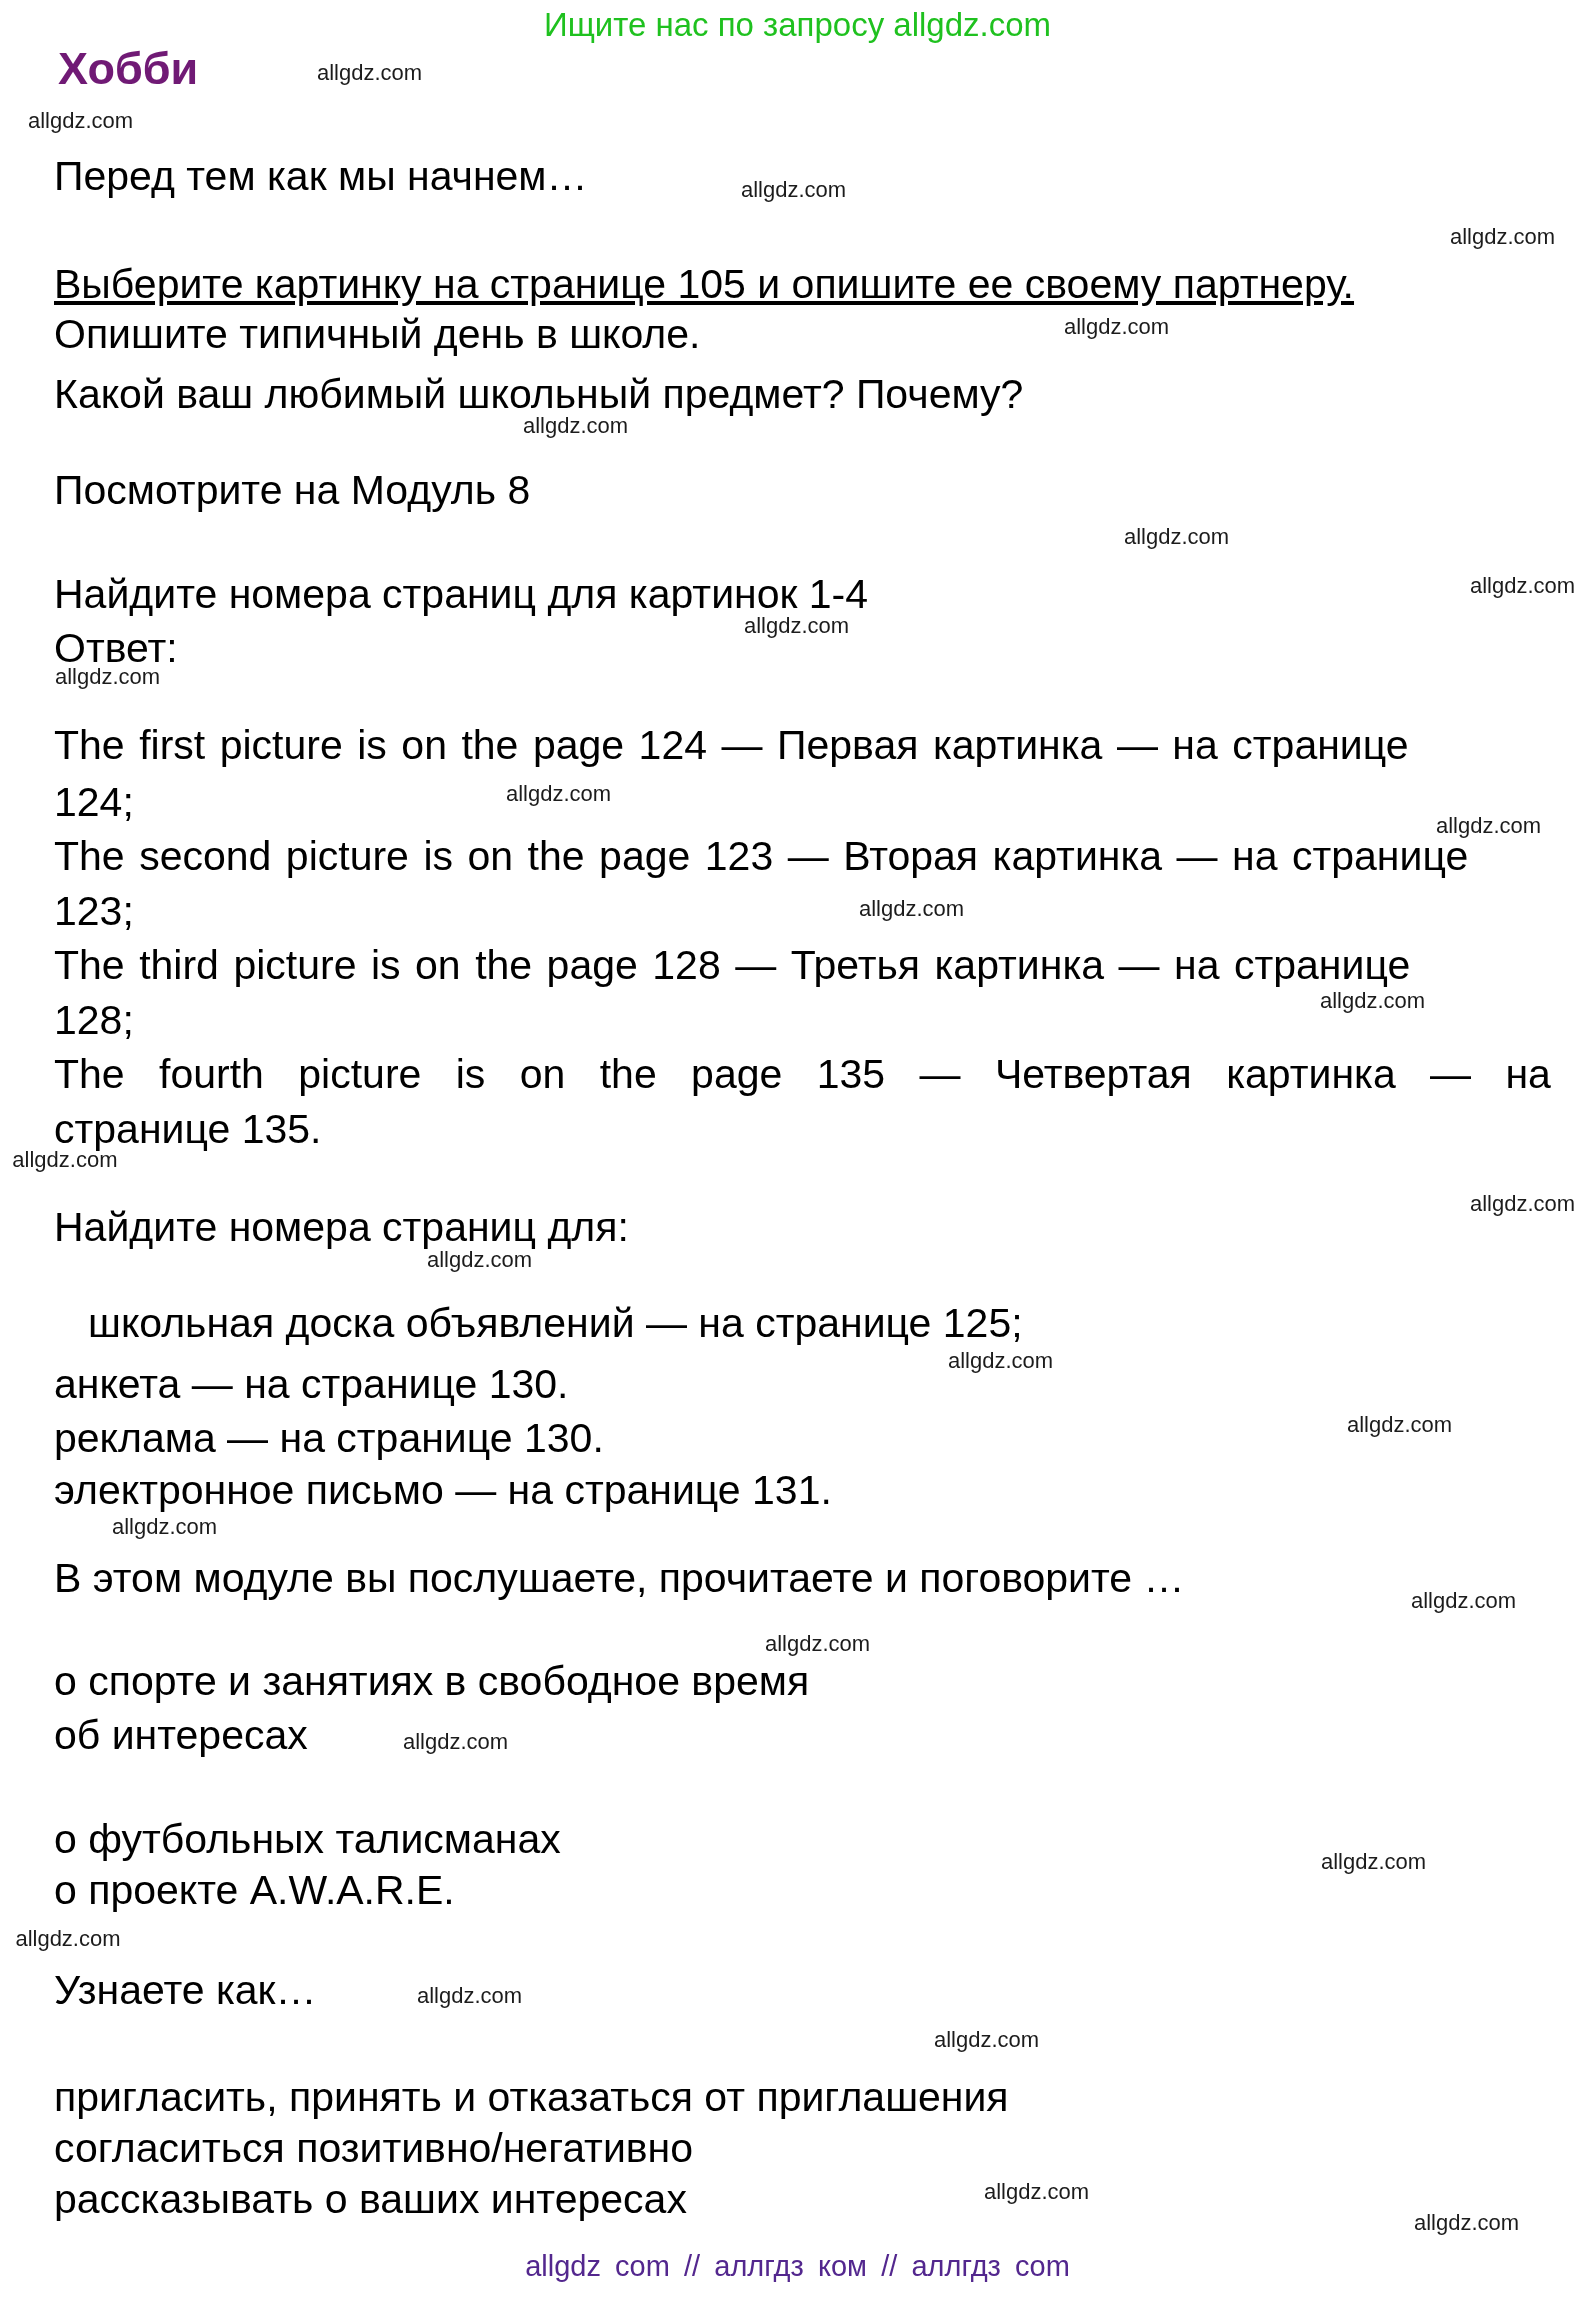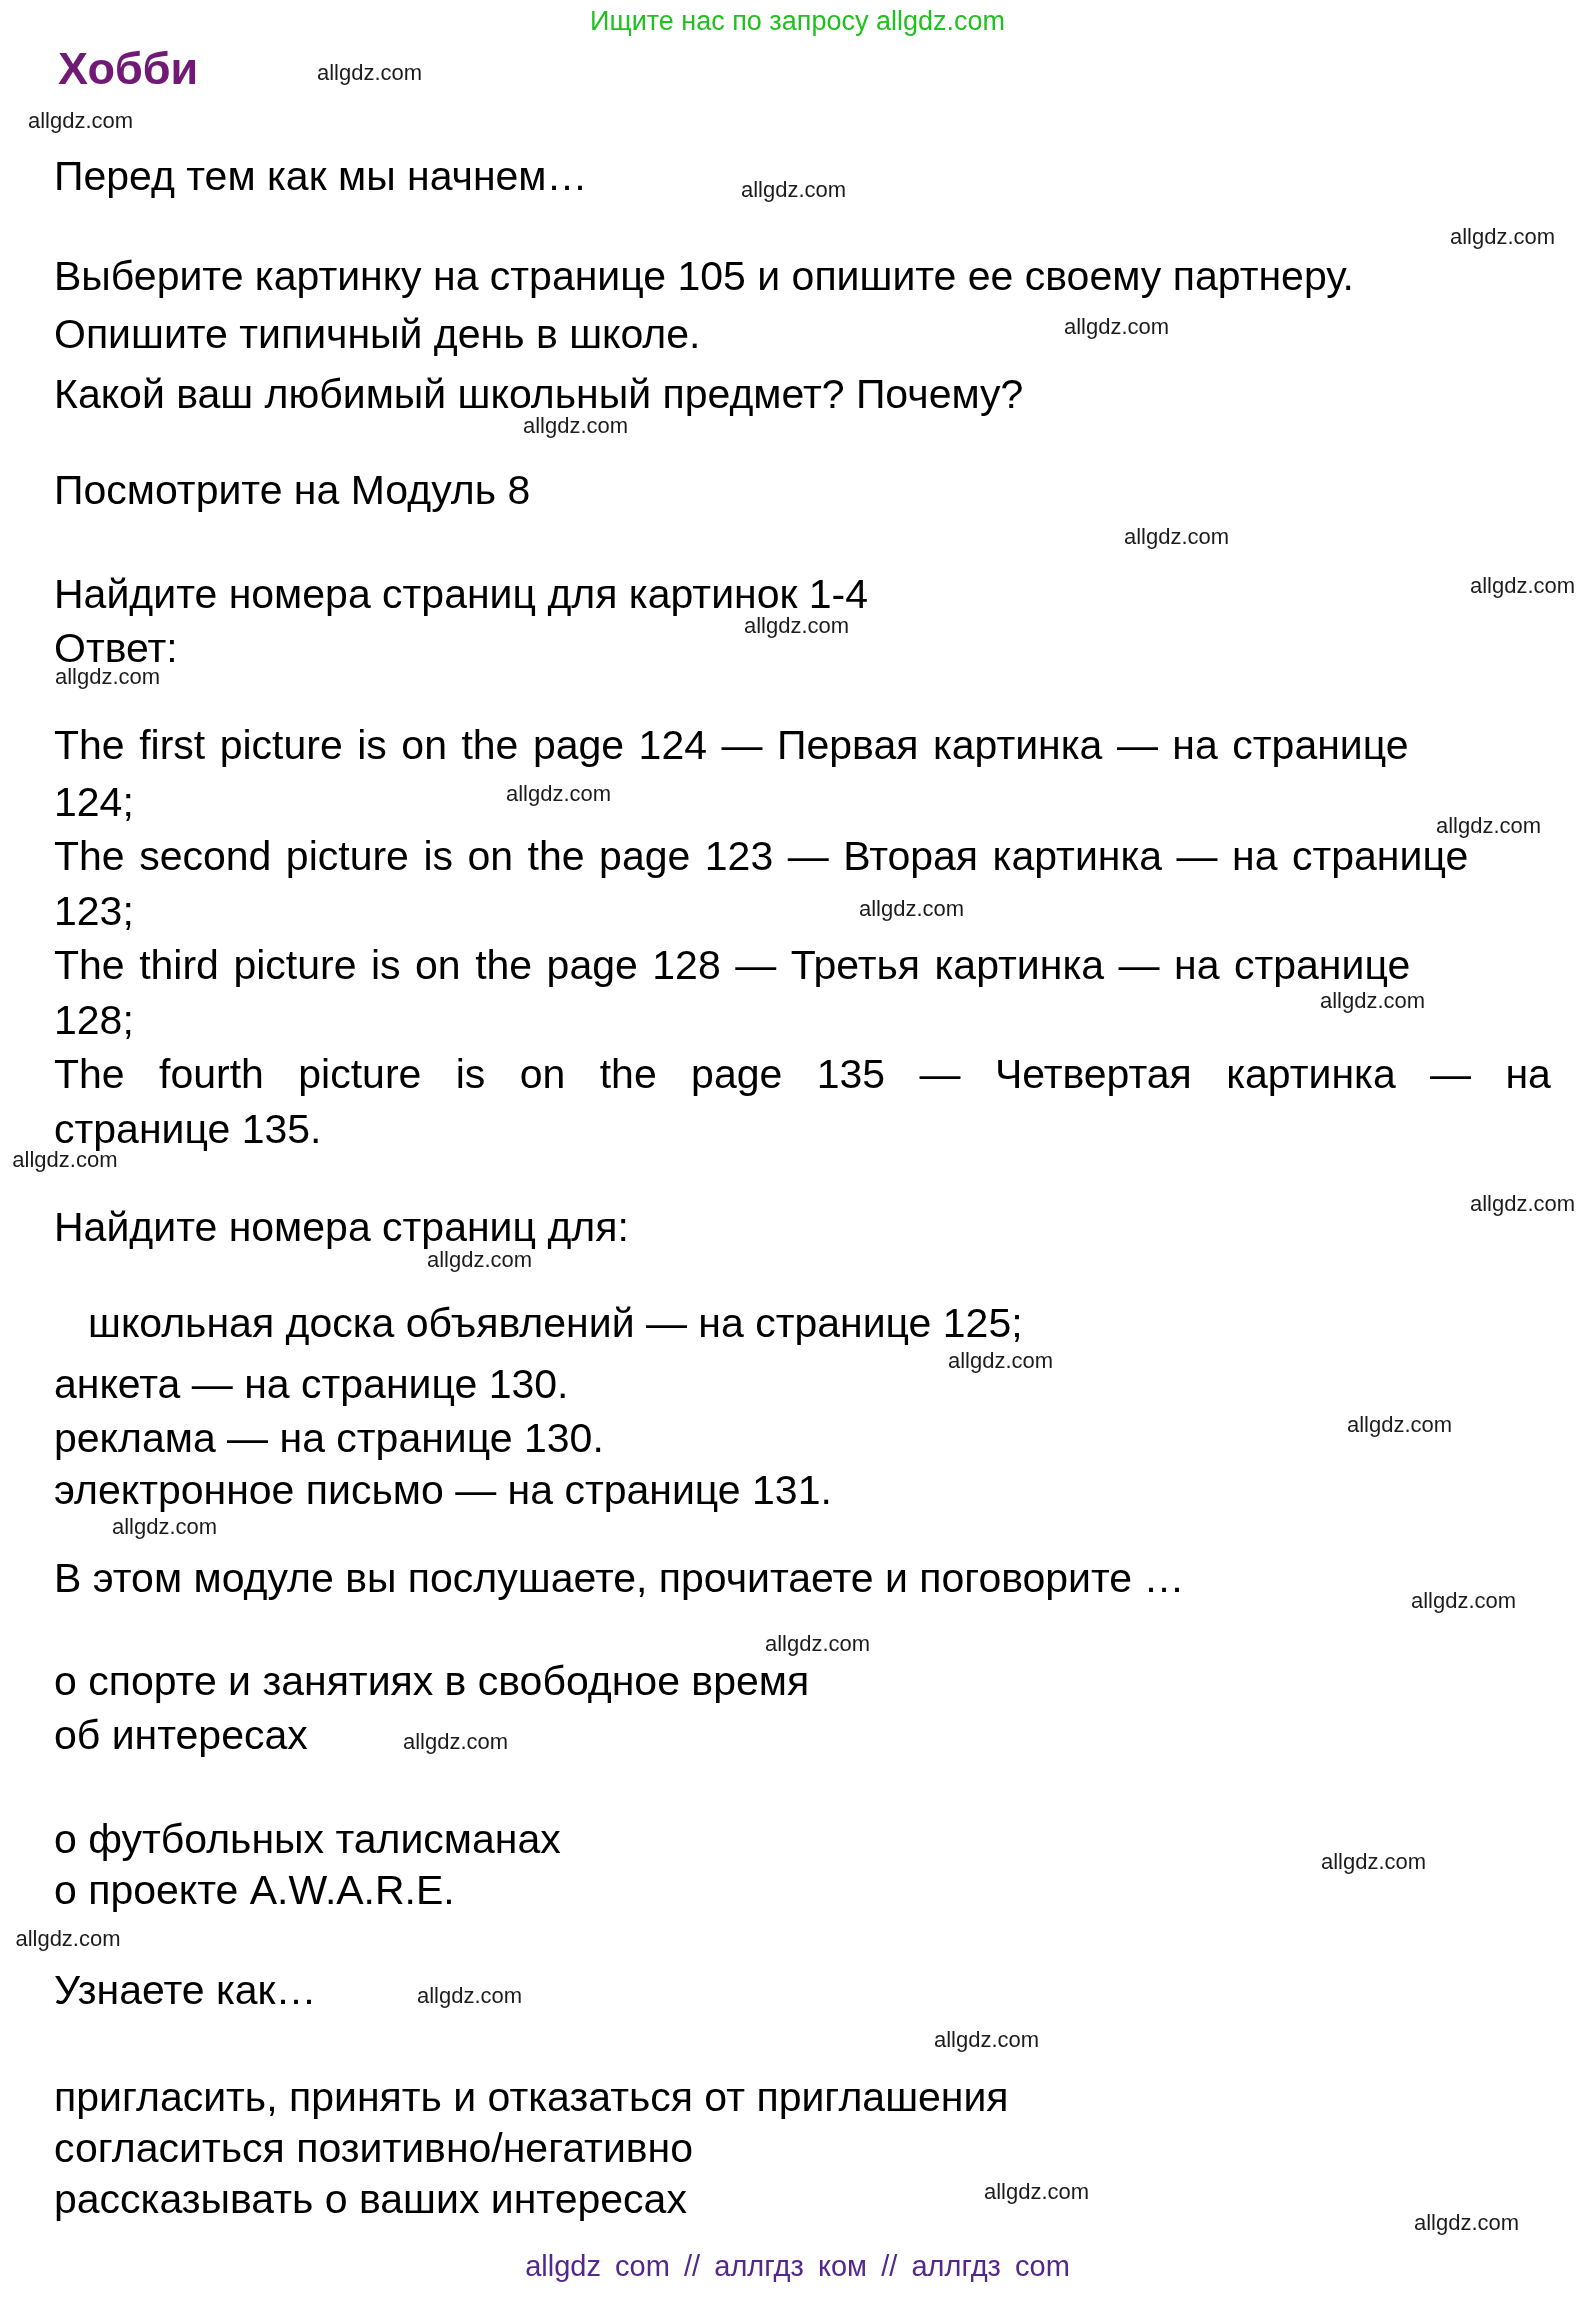--- a/index.html
+++ b/index.html
@@ -7,21 +7,21 @@
     position:relative;
     width:1595px;
     height:2307px;
     background:#ffffff;
     overflow:hidden;
     font-family:"Liberation Sans", sans-serif;
     color:#000;
   }
   .banner{
     position:absolute; top:6.1px; left:0; width:100%;
-    text-align:center; font-size:27px; color:#1fc11f;
+    text-align:center; font-size:33px; color:#1fc11f;
     white-space:nowrap;
   }
   .title{
     position:absolute; left:58px; top:43px;
     font-size:45px; font-weight:700; color:#701a75;
     white-space:nowrap;
   }
   .line{
     position:absolute;
     font-size:41px; line-height:1.2; color:#000;
@@ -43,21 +43,21 @@
 </head>
 <body>
 
 <div class="page">
 
   <div class="banner" style="color: rgb(31, 193, 31);">Ищите нас по запросу allgdz.com</div>
 
   <div class="title">Хобби</div>
 
   <div class="line" style="left:54px; top:152px;">Перед тем как мы начнем…</div>
-  <div class="line" style="left:54px; top:252px;">Выберите картинку на странице 105 и опишите ее своему партнеру.</div>
+  <div class="line" style="left:54px; top:260px;text-decoration:underline;">Выберите картинку на странице 105 и опишите ее своему партнеру.</div>
   <div class="line" style="left:54px; top:310px;">Опишите типичный день в школе.</div>
   <div class="line" style="left:54px; top:370px;">Какой ваш любимый школьный предмет? Почему?</div>
 
   <div class="line" style="left:54px; top:466px;">Посмотрите на Модуль 8</div>
   <div class="line" style="left:54px; top:570px;">Найдите номера страниц для картинок 1-4</div>
   <div class="line" style="left:54px; top:624px;">Ответ:</div>
 
   <div class="line justify" style="left:54px; top:721px;">The first picture is on the page 124 — Первая картинка — на странице</div>
   <div class="line" style="left:54px; top:778px;">124;</div>
 

